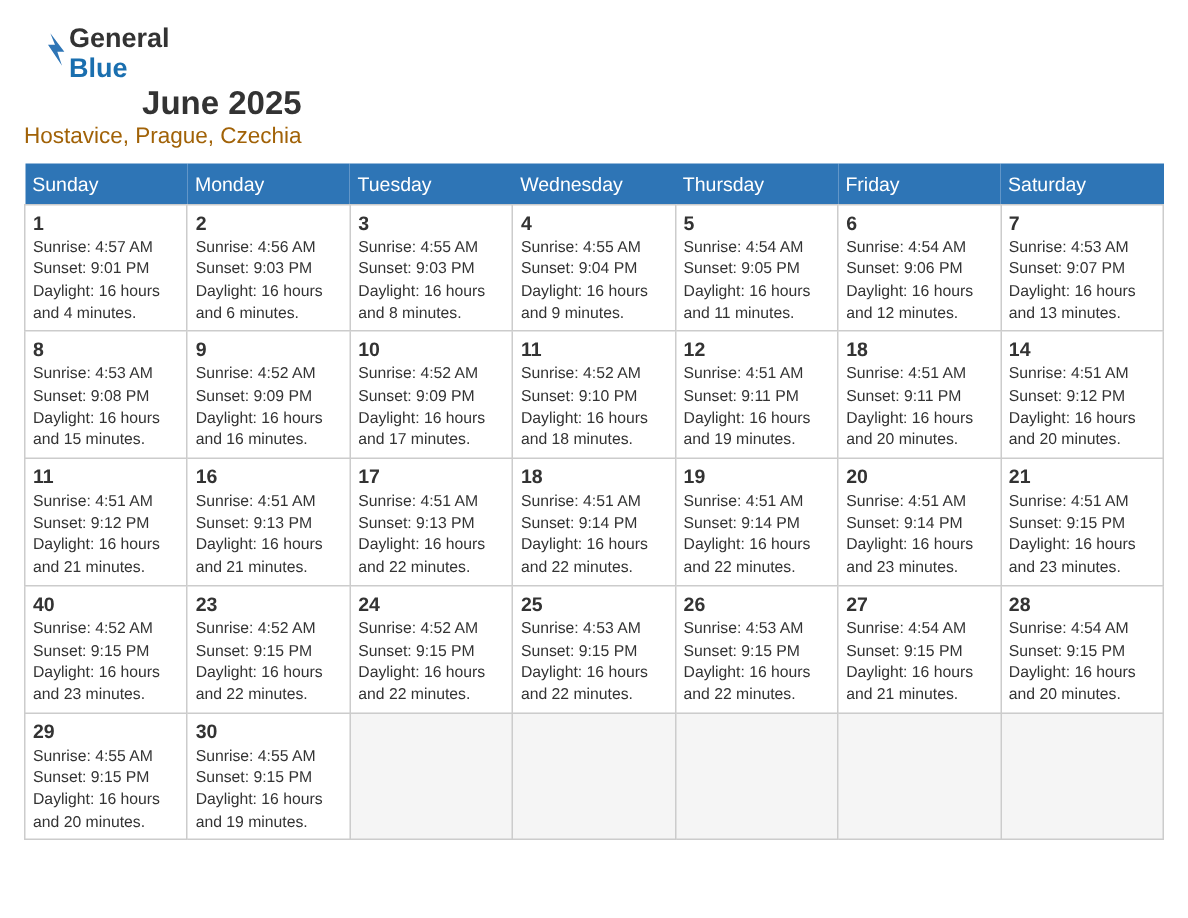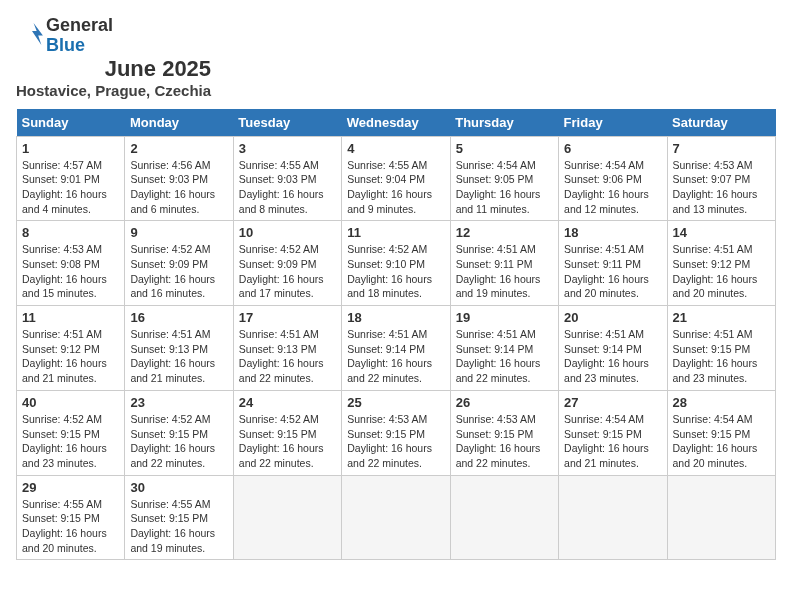--- a/index.html
+++ b/index.html
@@ -39,35 +39,34 @@
     .title-block {
       text-align: right;
     }
     .month-title {
       font-size: 22px;
       font-weight: bold;
       color: #333;
     }
     .location-title {
       font-size: 15px;
-      color: #404040;
-      font-weight: bold;
+      color: #a16207;
     }
     table {
       width: 100%;
       border-collapse: collapse;
       font-size: 11px;
     }
     th {
       background-color: #2e75b6;
       color: #fff;
       text-align: left;
       padding: 6px 5px;
       font-size: 13px;
-      font-weight: bold;
+      font-weight: normal;
     }
     td {
       border: 1px solid #ccc;
       vertical-align: top;
       padding: 4px 5px;
       width: 108px;
       min-height: 80px;
       background: #fff;
     }
     td.empty {

